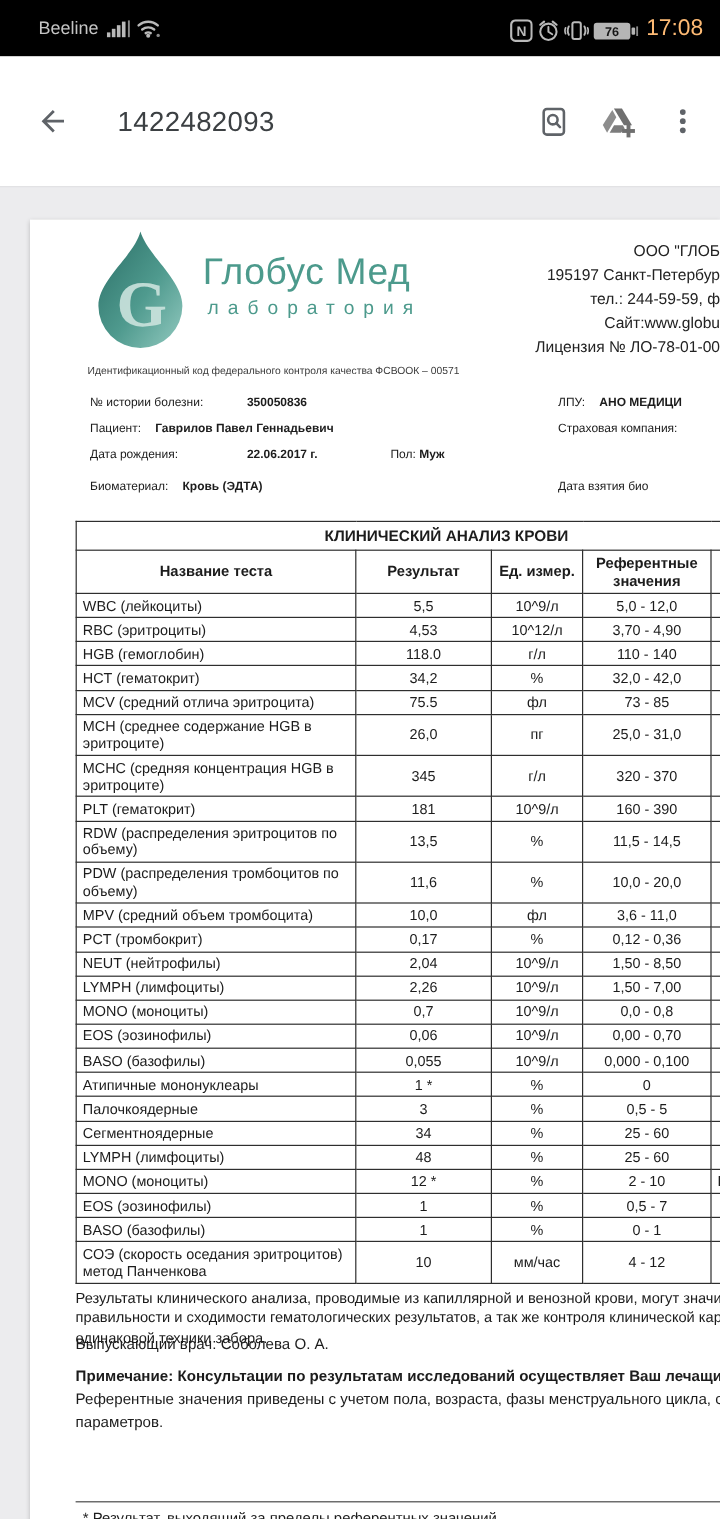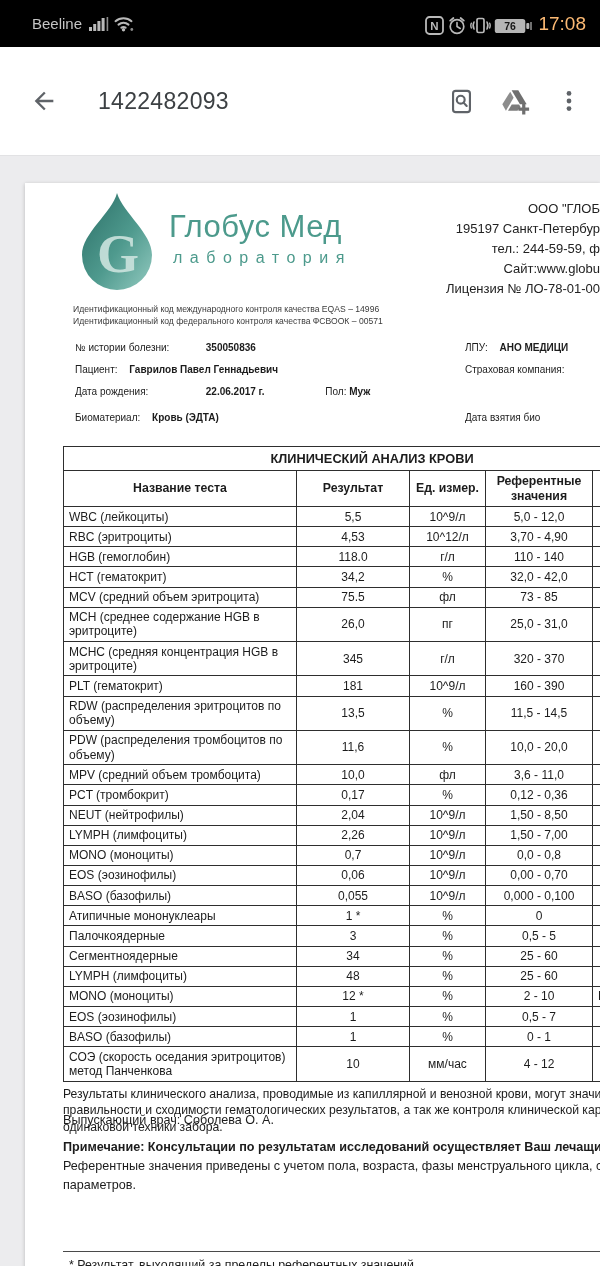--- a/index.html
+++ b/index.html
@@ -191,21 +191,20 @@
         <div class="company">
             <div>ООО "ГЛОБ</div>
             <div>195197 Санкт-Петербур</div>
             <div>тел.: 244-59-59, ф</div>
             <div>Сайт:www.globu</div>
             <div>Лицензия № ЛО-78-01-00</div>
           </div>
       </div>
 
       <div class="quality">
-          <div>Идентификационный код международного контроля качества EQAS – 14996</div>
           <div>Идентификационный код федерального контроля качества ФСВООК – 00571</div>
         </div>
 
       <div class="patient">
         <div class="p-left">
           <div class="p-row">
             <span class="pl w-fixed">№ истории болезни:</span>
             <b>350050836</b>
           </div>
           <div class="p-row">
@@ -277,21 +276,21 @@
               <td></td>
             </tr>
             <tr>
               <td>HCT (гематокрит)</td>
               <td>34,2</td>
               <td>%</td>
               <td>32,0 - 42,0</td>
               <td></td>
             </tr>
             <tr>
-              <td>MCV (средний объем эритроцита)</td>
+              <td>MCV (средний отлича эритроцита)</td>
               <td>75.5</td>
               <td>фл</td>
               <td>73 - 85</td>
               <td></td>
             </tr>
             <tr>
               <td>MCH (среднее содержание HGB в эритроците)</td>
               <td>26,0</td>
               <td>пг</td>
               <td>25,0 - 31,0</td>

